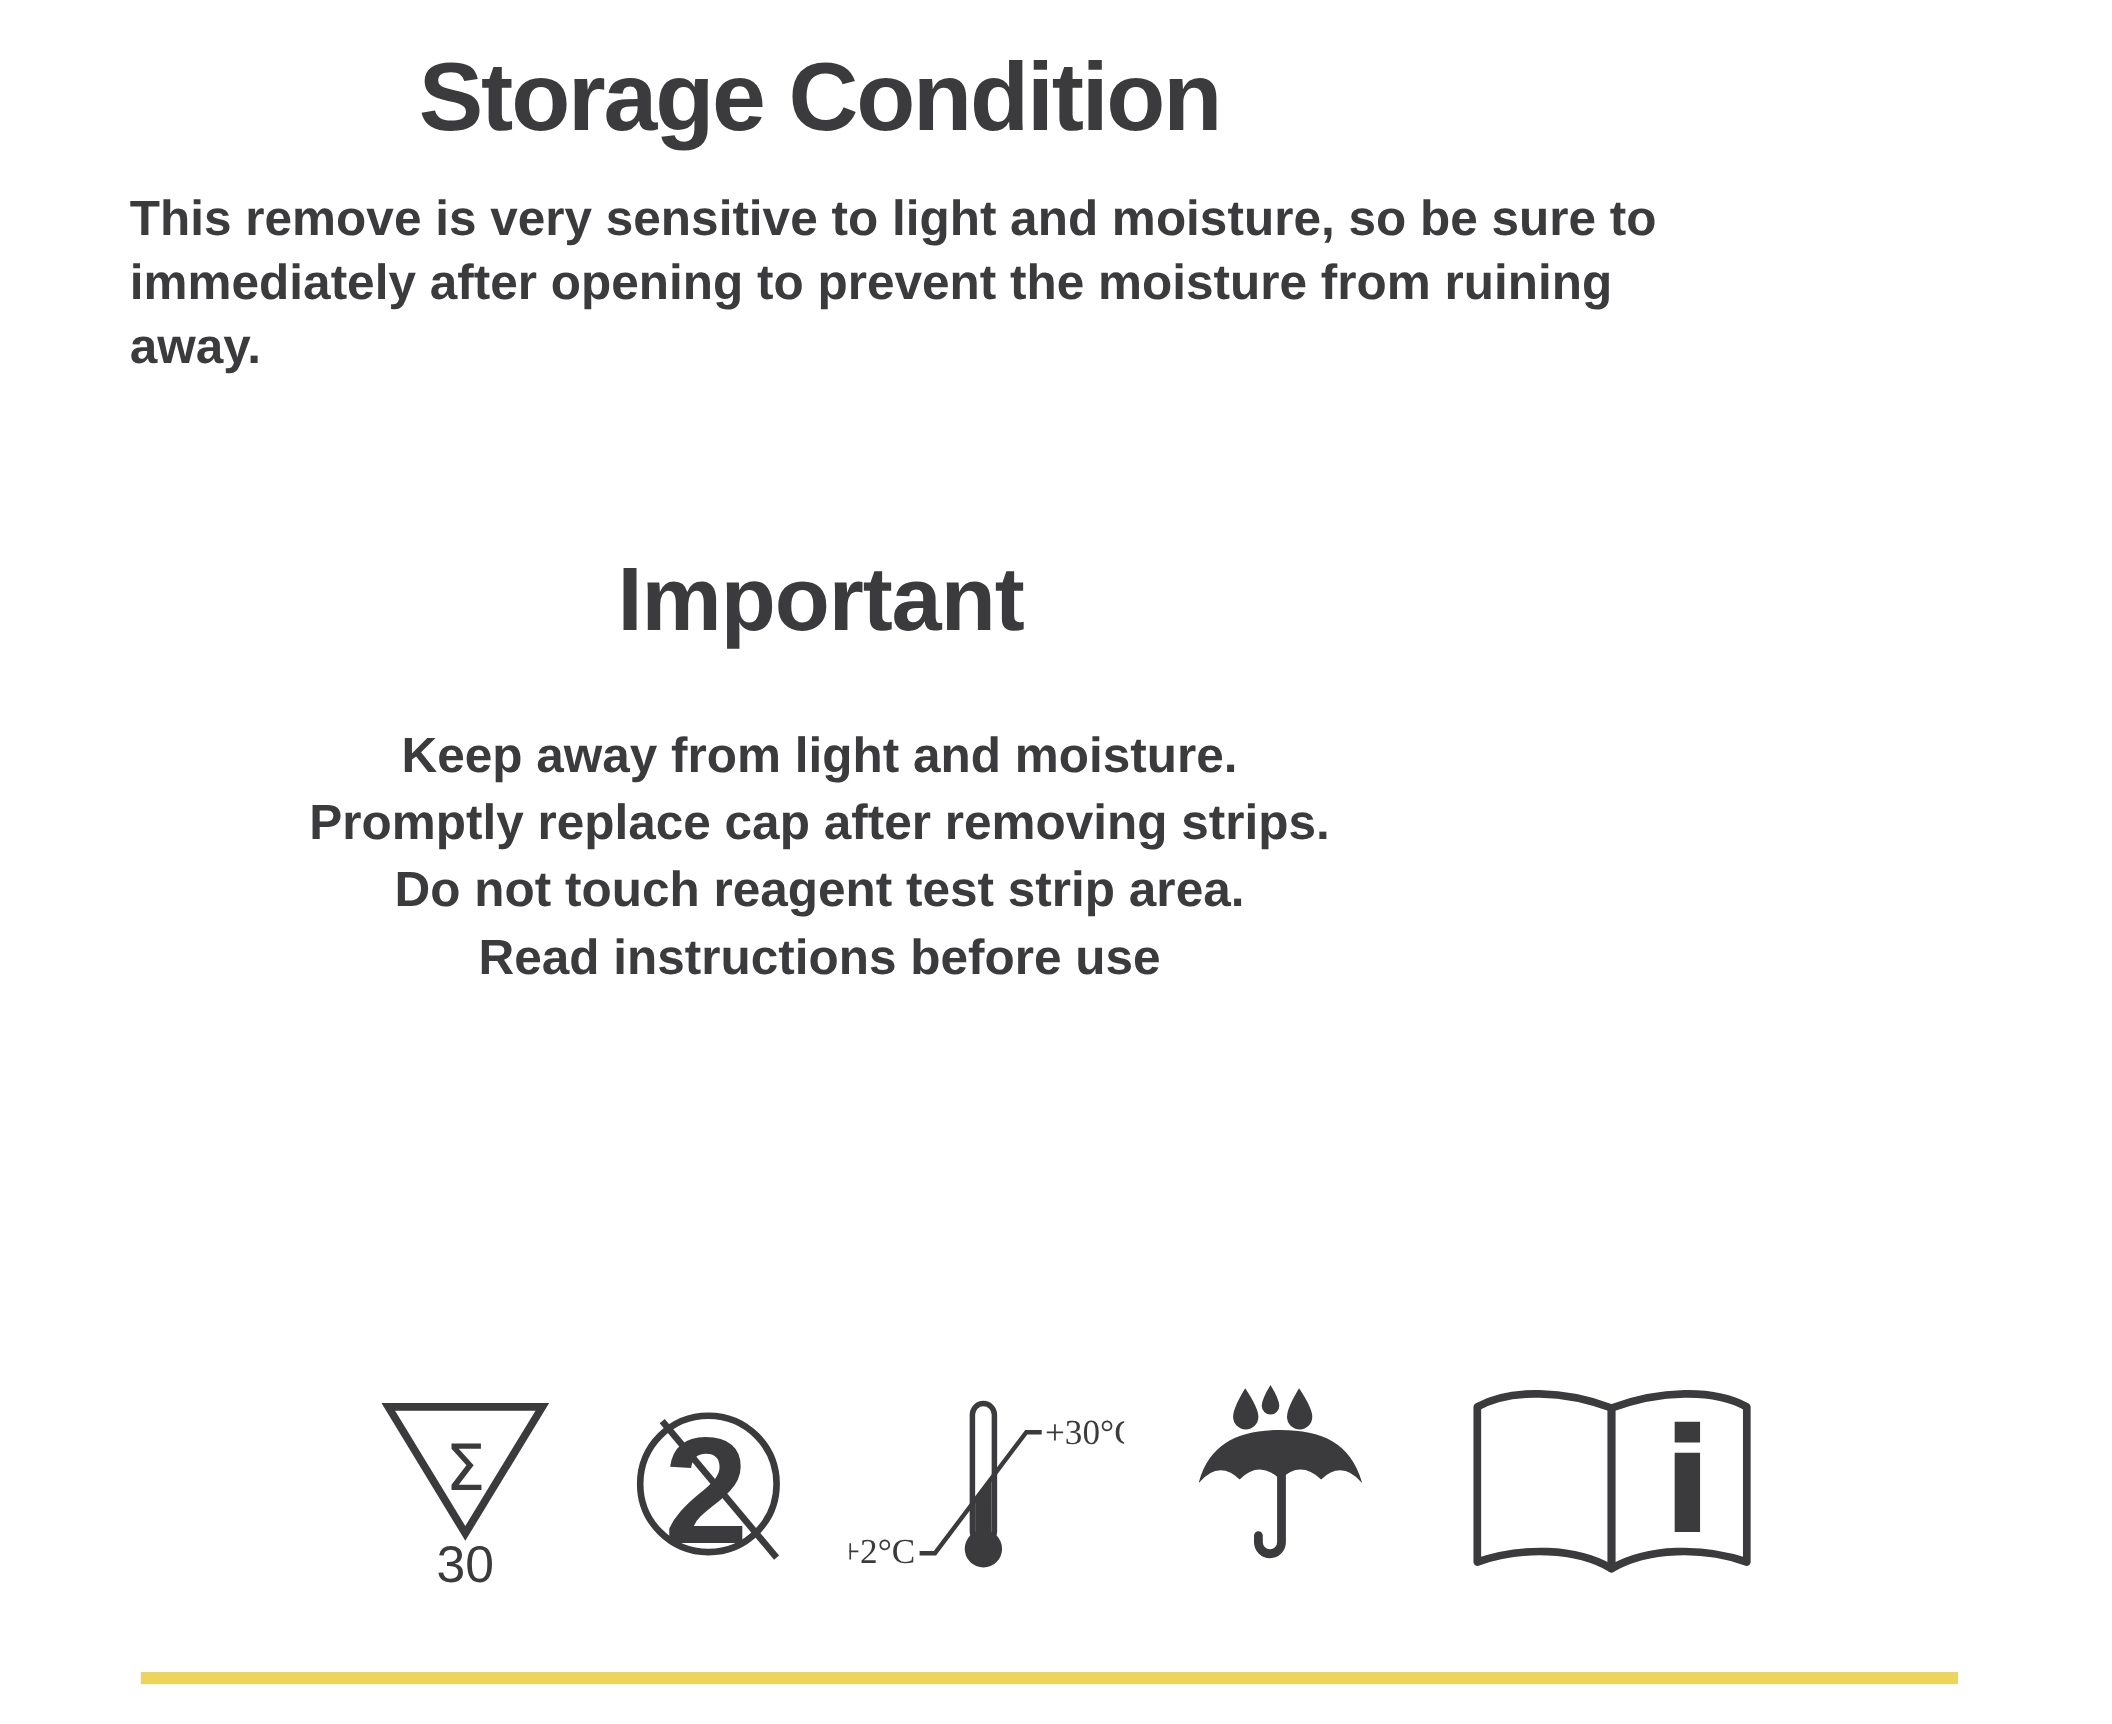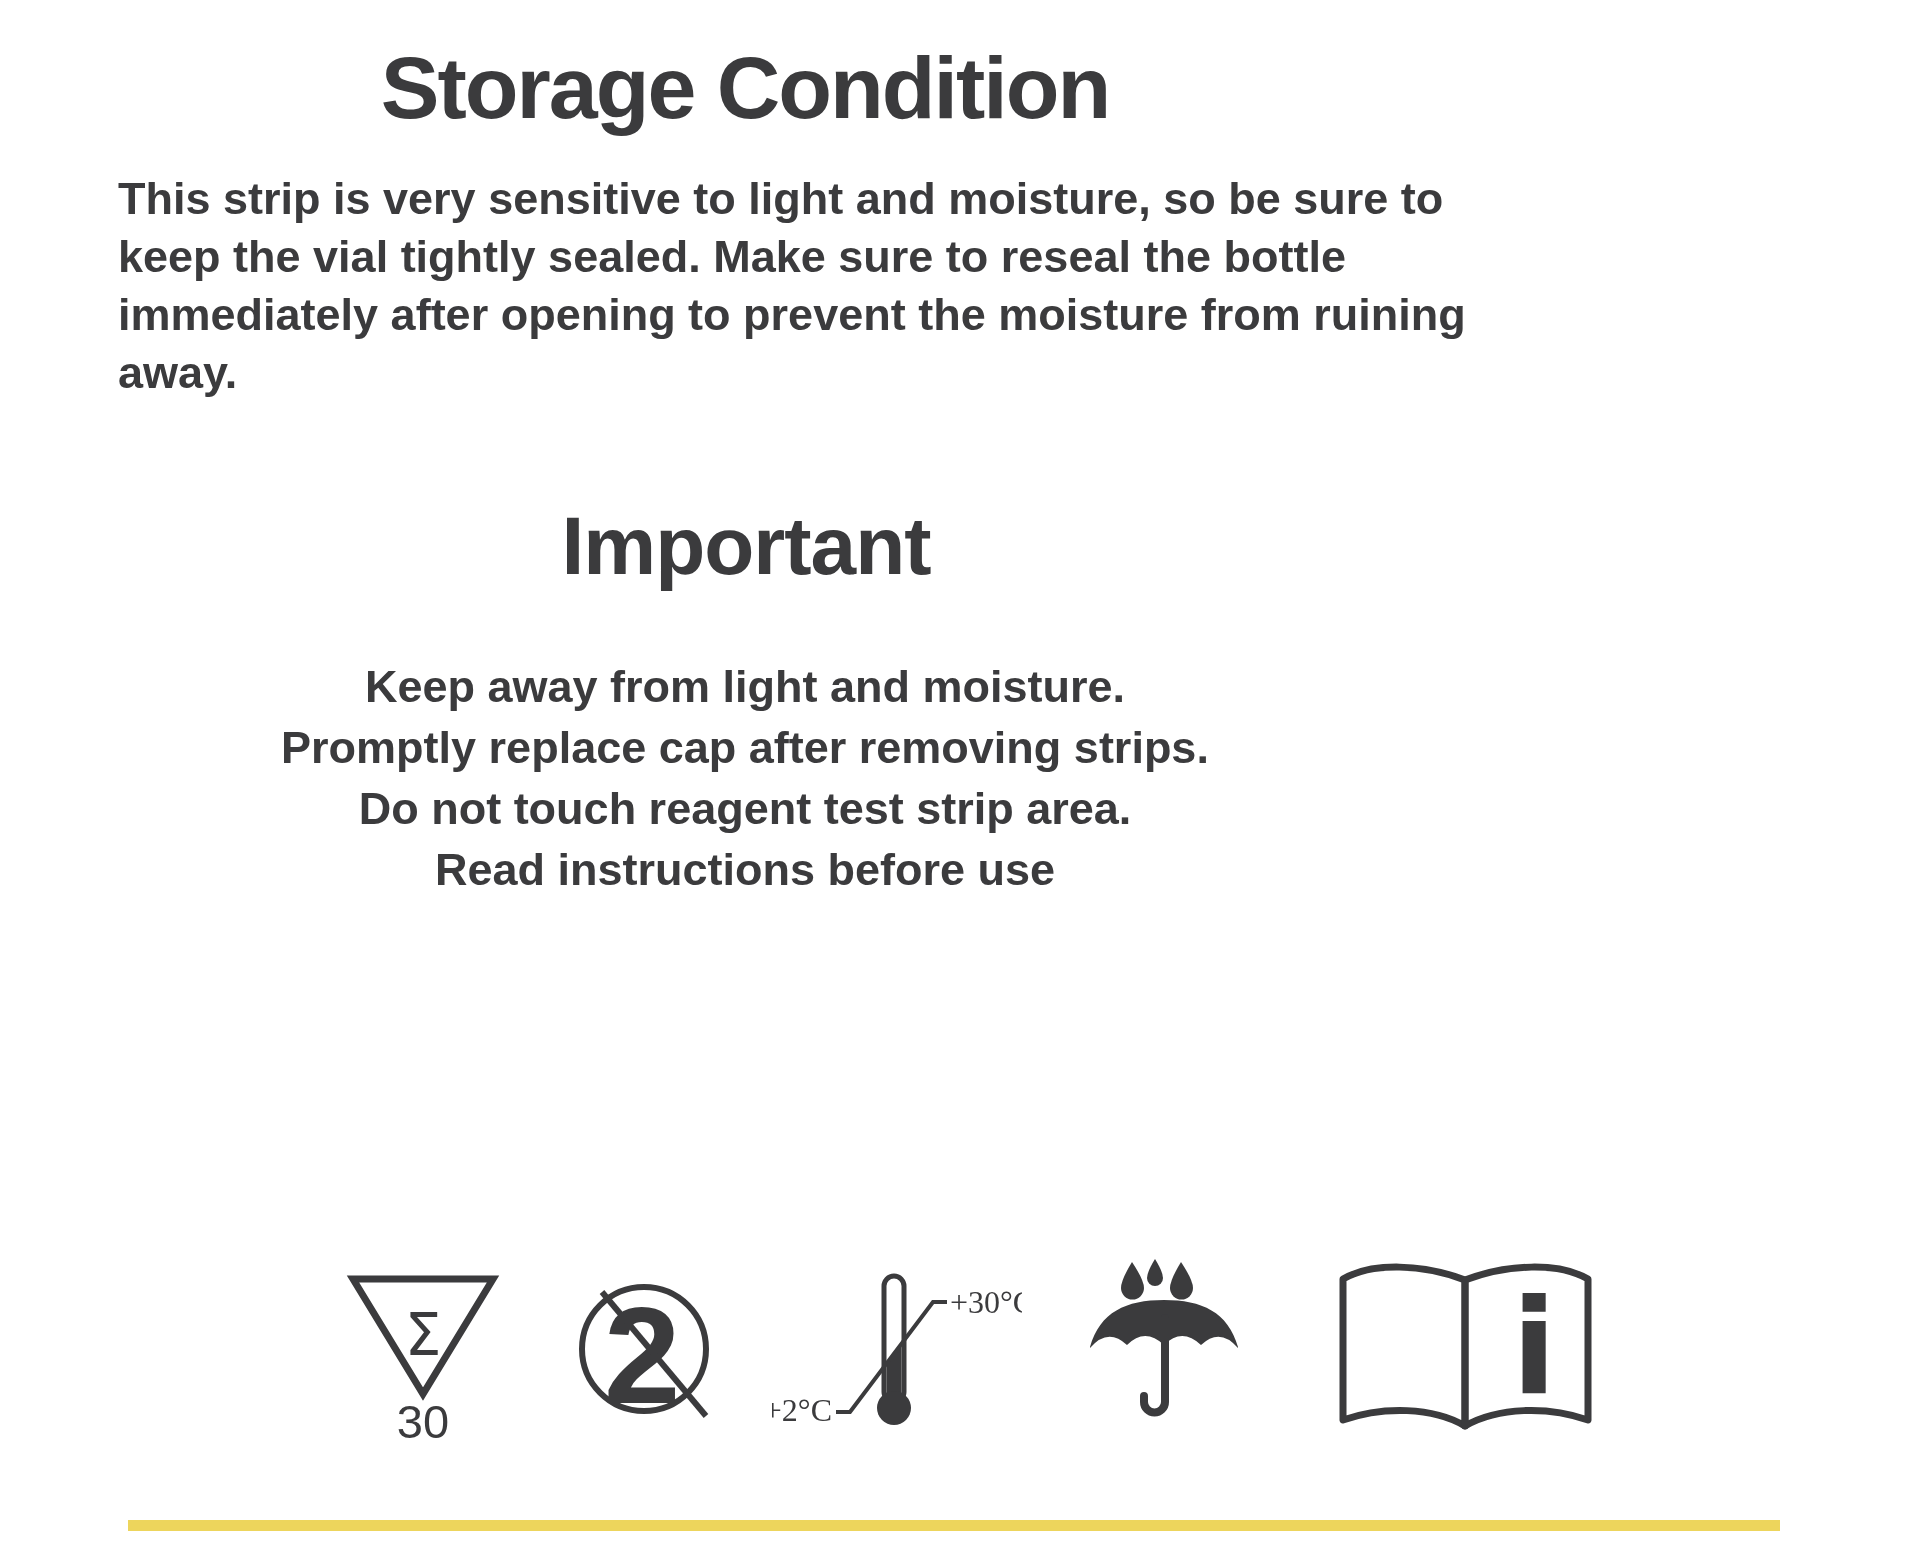--- a/index.html
+++ b/index.html
@@ -79,22 +79,21 @@
   }
 </style>
 </head>
 <body>
 
 <div class="page">
 
   <h1 class="page-title">Storage Condition</h1>
 
   <div class="intro">
-    <div class="line">This strip is very sensitive to light and moisture, so be sure to</div>
-    <div class="line">keep the vial tightly sealed. Make sure to reseal the bottle</div>
+    <div class="line">This remove is very sensitive to light and moisture, so be sure to</div>
     <div class="line">immediately after opening to prevent the moisture from ruining</div>
     <div class="line">away.</div>
   </div>
 
   <h2 class="important-heading">Important</h2>
 
   <div class="instructions">
     <div class="item">Keep away from light and moisture.</div>
     <div class="item">Promptly replace cap after removing strips.</div>
     <div class="item">Do not touch reagent test strip area.</div>

